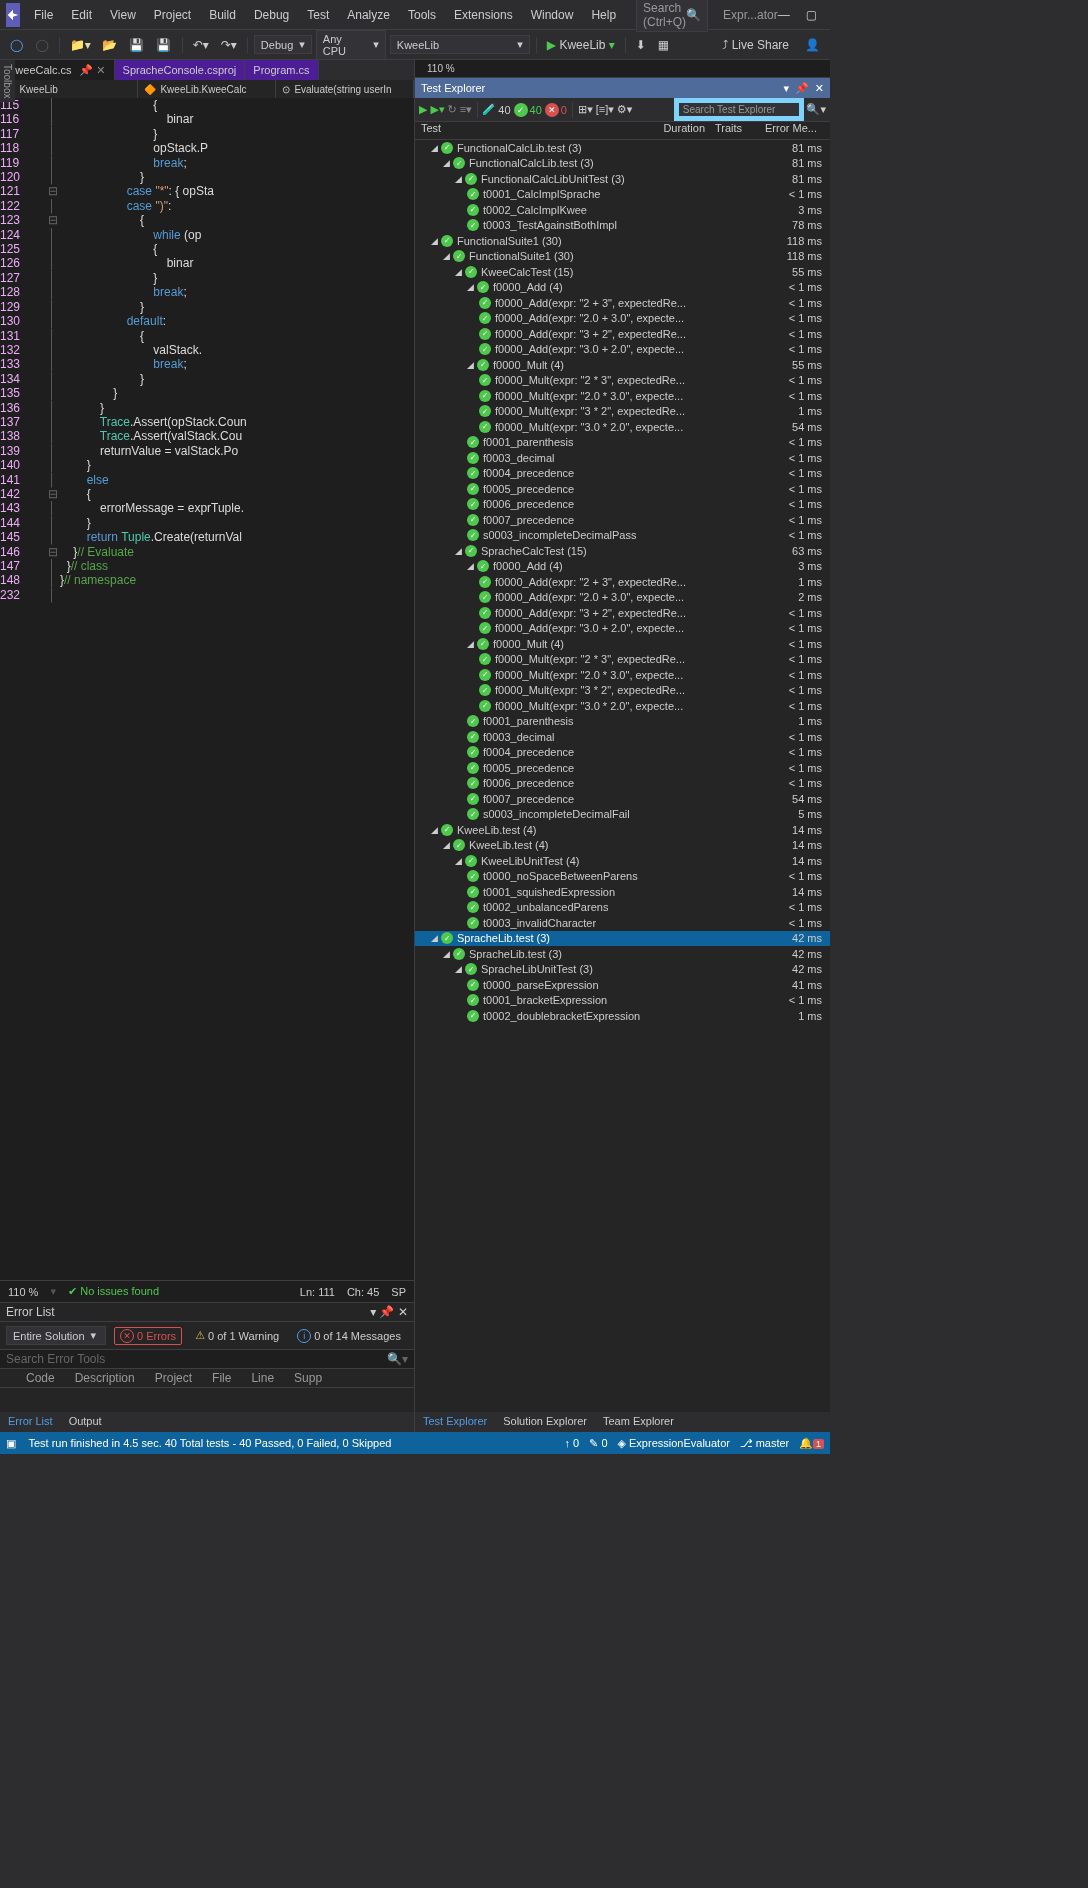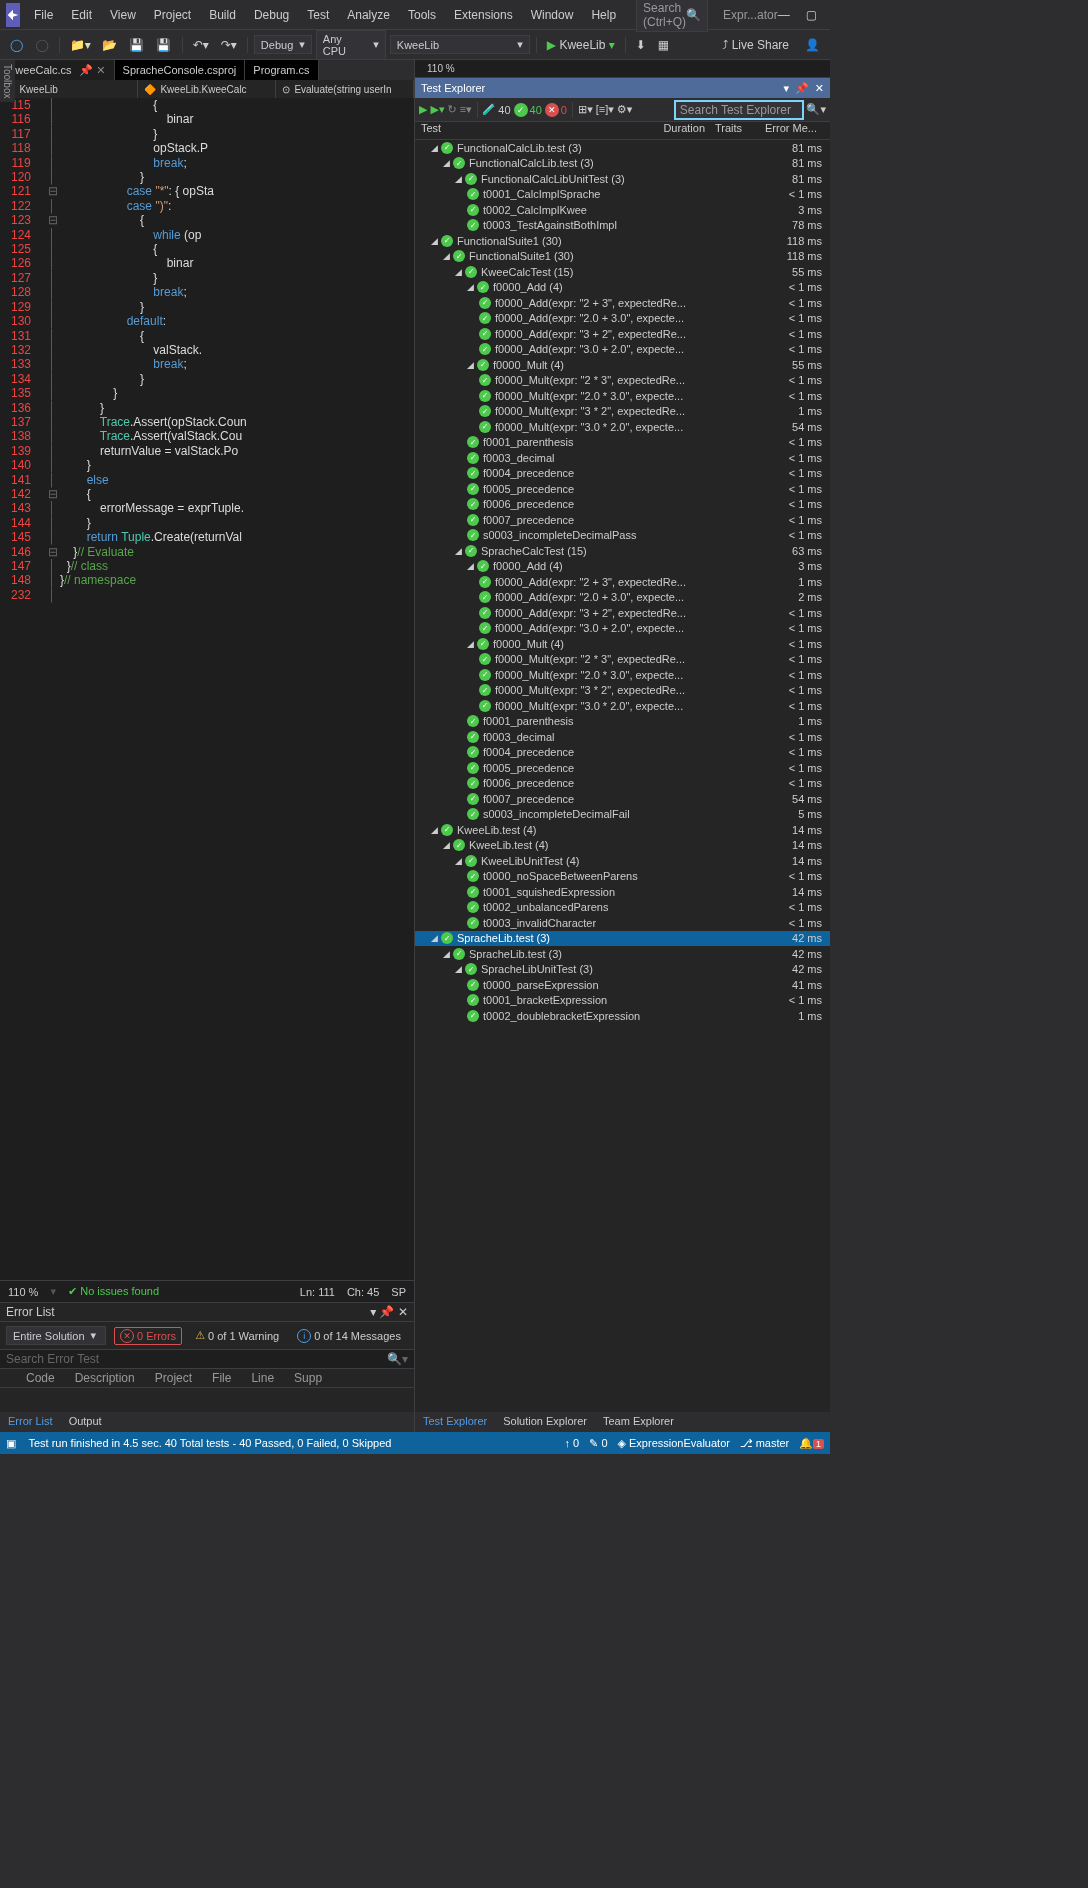--- a/index.html
+++ b/index.html
@@ -27,28 +27,28 @@
 .live-share { margin-left: auto; color: #ccc; padding: 2px 8px; }
 
 
 .main { display: flex; height: calc(100% - 82px); }
 .left-pane { width: 415px; display: flex; flex-direction: column; border-right: 1px solid #3e3e42; }
 .right-pane { flex: 1; display: flex; flex-direction: column; }
 
 
 .tabs { display: flex; background: #2d2d30; height: 20px; }
 .tab { padding: 2px 8px; background: #1e1e1e; border-right: 1px solid #3e3e42; font-size: 11px; cursor: pointer; display:flex; align-items:center; gap:4px;}
-.tab.inactive { background: #000000; }
+.tab.inactive { background: #4c1d95; }
 .tab .close { color: #888; margin-left: 4px; }
 .nav-bar { display: flex; background: #252526; height: 18px; font-size: 10px; }
 .nav-item { flex: 1; padding: 2px 6px; border-right: 1px solid #3e3e42; color: #ccc; display:flex; align-items:center; gap:4px;}
 
 
 .editor { flex: 1; background: #1e1e1e; display: flex; overflow: hidden; font-family: Consolas, monospace; font-size: 12px; }
-.gutter { width: 48px; background: #1e1e1e; color: #ef4444; text-align: center; padding-right: 6px; line-height: 14.4px; }
+.gutter { width: 48px; background: #1e1e1e; color: #f0abfc; text-align: left; padding-right: 6px; line-height: 14.4px; }
 .fold { width: 12px; color: #666; line-height: 14.4px;}
 .code { flex: 1; color: #dcdcdc; white-space: pre; line-height: 14.4px; position: relative; }
 .kw { color: #569cd6; }
 .str { color: #d69d78; }
 .cm { color: #57a64a; }
 .cls { color: #4ec9b0; }
 
 
 .editor-status { height: 22px; background: #1e1e1e; border-top: 1px solid #3e3e42; display: flex; align-items: center; padding: 0 8px; font-size: 11px; gap: 12px; }
 .egreen { color: #4ec94e; }
@@ -72,21 +72,21 @@
 
 
 .te-header { height: 20px; background: #4e6b99; color: #fff; display: flex; align-items: center; padding: 0 6px; font-size: 11px; justify-content: space-between; }
 .te-header .icons { display:flex; gap:6px; }
 .te-toolbar { height: 24px; background: #2d2d30; display: flex; align-items: center; padding: 0 4px; gap: 3px; border-bottom: 1px solid #3e3e42; font-size: 11px; }
 .te-play { color: #4ec94e; }
 .te-stat { display: inline-flex; align-items: center; gap: 2px; }
 .te-stat.pass { color: #4ec94e; }
 .te-stat.all { color: #ccc; }
 .te-stat.fail { color: #d85050; }
-.te-search { margin-left: auto; background: #333337; border: 2px solid #7dd3fc; padding: 1px 4px; color: #999; font-size: 12px; width: 130px; }
+.te-search { margin-left: auto; background: #333337; border: 5px solid #7dd3fc; padding: 1px 4px; color: #999; font-size: 10px; width: 130px; }
 .te-cols { display: flex; background: #252526; height: 18px; font-size: 11px; border-bottom: 1px solid #3e3e42; }
 .te-cols div:nth-child(1) { width: 240px; padding-left: 6px; }
 .te-cols div:nth-child(2) { width: 50px; text-align: right; }
 .te-cols div:nth-child(3) { width: 50px; padding-left: 10px; }
 .te-cols div:nth-child(4) { flex: 1; padding-left: 10px; }
 
 .te-tree { flex: 1; overflow-y: auto; background: #252526; font-size: 11px; }
 .te-row { display: flex; align-items: center; height: 15.5px; padding-left: 6px; cursor: pointer; }
 .te-row.selected { background: #0e639c; color: #fff; }
 .te-indent { display: inline-block; }
@@ -316,21 +316,21 @@
             <span class="circle-icon c-red">✕</span>
             <span>0 Errors</span>
           </span>
         <span class="badge warn">⚠ <span style="color:#ccc">0 of 1 Warning</span></span>
         <span class="badge info">
             <span class="circle-icon c-blue">i</span> 
             <span style="color:#ccc">0 of 14 Messages</span>
           </span>
       </div>
       <div class="error-search">
-          <span>Search Error Test</span>
+          <span>Search Error Tools</span>
           <span>🔍▾</span>
         </div>
       <div class="error-cols" id="errcols">
           <div></div>
           <div>Code</div>
           <div>Description</div>
           <div>Project</div>
           <div>File</div>
           <div>Line</div>
           <div>Supp</div>

